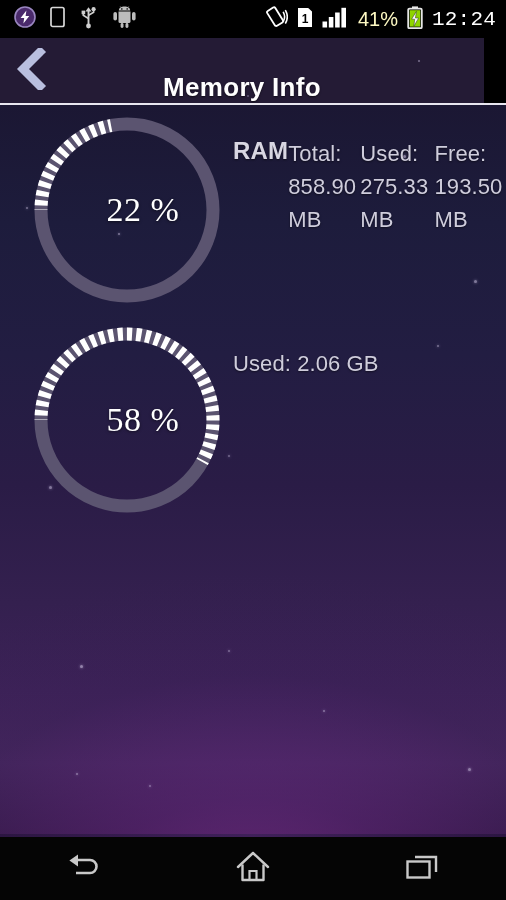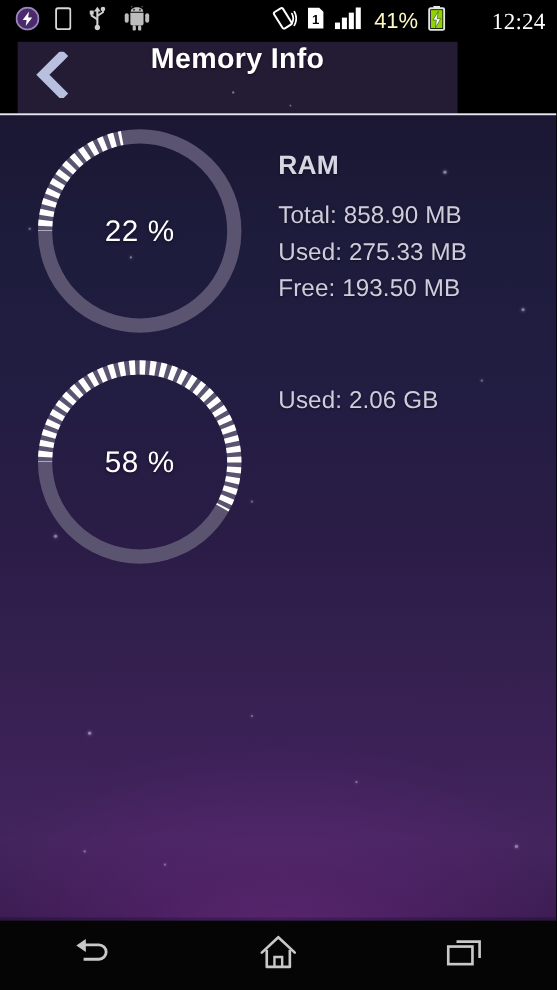--- a/index.html
+++ b/index.html
@@ -22,35 +22,34 @@
     width:506px; height:38px;
     background:#000;
     display:flex; align-items:center;
     padding:0 10px 0 14px;
   }
   .status-left { display:flex; align-items:center; gap:14px; }
   .status-right { display:flex; align-items:center; gap:9px; margin-left:auto; }
   .sicon { display:block; }
   .status-text {
     color:#ffffff; font-size:21px; letter-spacing:.2px;
-    font-family:Liberation Serif, serif;
-    margin-left:33px;
+    font-family:Liberation Mono, monospace;
   }
   .pct-text { color:#fef9c3; font-size:20px; }
 
   
   #title-bar {
     position:absolute; left:0; top:38px;
-    width:400px; height:65px;
+    width:484px; height:65px;
     background:#241b35;
     background-image:
       radial-gradient(1.6px 1.6px at 196px 46px, rgba(200,190,225,.75), rgba(200,190,225,0)),
       radial-gradient(1.6px 1.6px at 419px 23px, rgba(200,190,225,.7), rgba(200,190,225,0)),
       radial-gradient(1.4px 1.4px at 248px 58px, rgba(200,190,225,.55), rgba(200,190,225,0));
-    display:flex; align-items:flex-start;margin-left:16px;
+    display:flex; align-items:flex-end;
   }
   #back-button {
     width:62px; height:65px;
     display:flex; align-items:center; justify-content:center;
     cursor:pointer;
   }
   #title-text {
     position:absolute; left:0; right:0;
     text-align:center;
     color:#ffffff;
@@ -95,33 +94,34 @@
   #row-internal { top:215px; height:205px; }
 
   .gauge-wrap {
     position:relative;
     width:200px; height:200px;
     margin-left:27px;
     flex:0 0 auto;
   }
   .gauge-svg { position:absolute; left:0; top:0; }
   .gauge-label {
-    position:absolute; left:0; top:0;
+    position:absolute; left:16px; top:0;
     width:200px; height:200px;
     display:flex; align-items:center; justify-content:center;
     color:#ffffff;
-    font-size:27px;
+    font-size:34px;
     letter-spacing:.5px;
     text-shadow:0 1px 3px rgba(0,0,0,.55);
+    font-family:Liberation Serif, serif;
   }
 
   .mem-info {
-    margin-left:26px;
+    margin-left:6px;
     padding-top:27px;
-    display:flex; flex-direction:column;
+    display:flex; flex-direction:row;
   }
   .mem-title {
     color:#d8d6e2;
     font-size:24px; font-weight:bold;
     letter-spacing:.2px;
     margin-bottom:14px;
     text-shadow:0 1px 2px rgba(0,0,0,.5);
   }
   .mem-line {
     color:#cfcddc;

